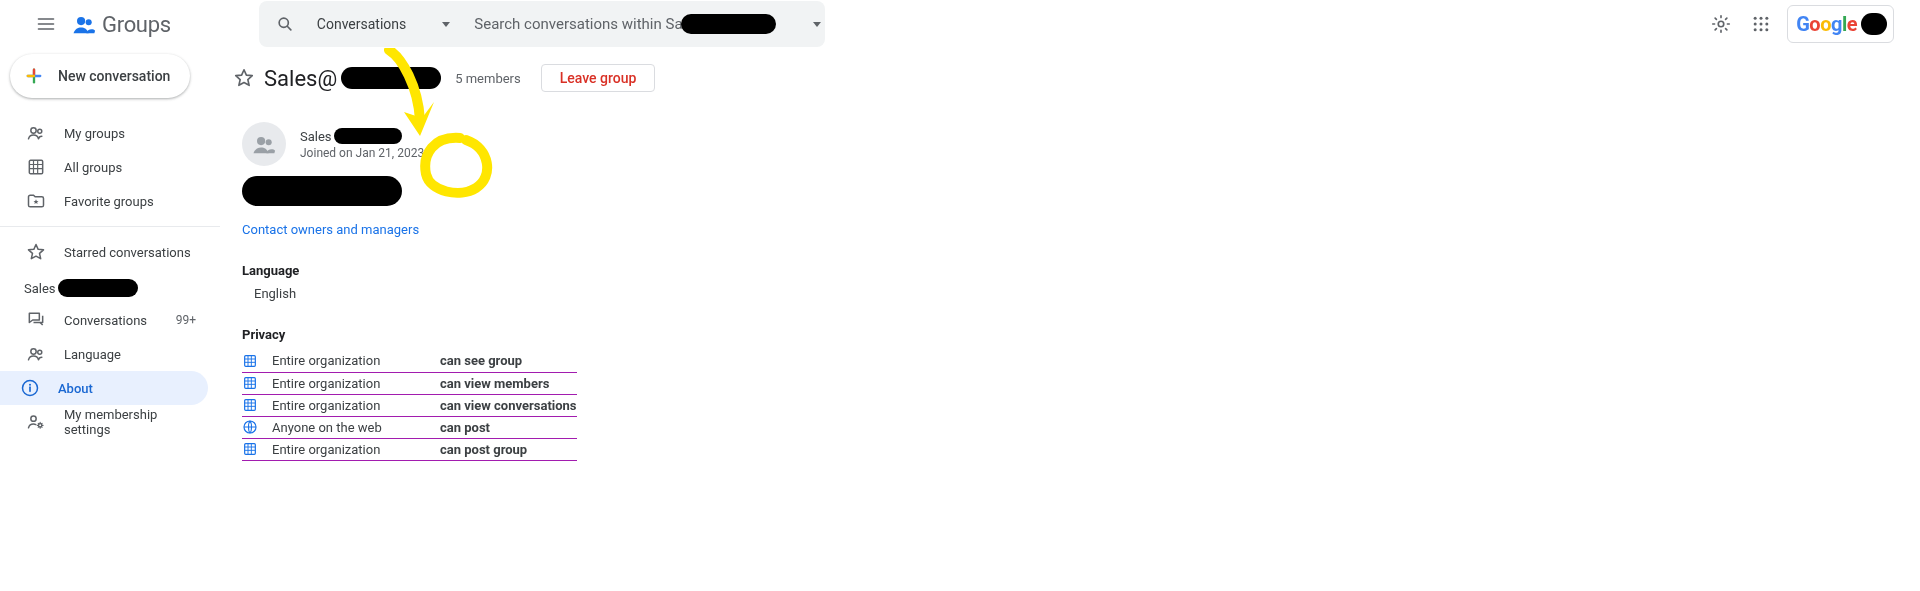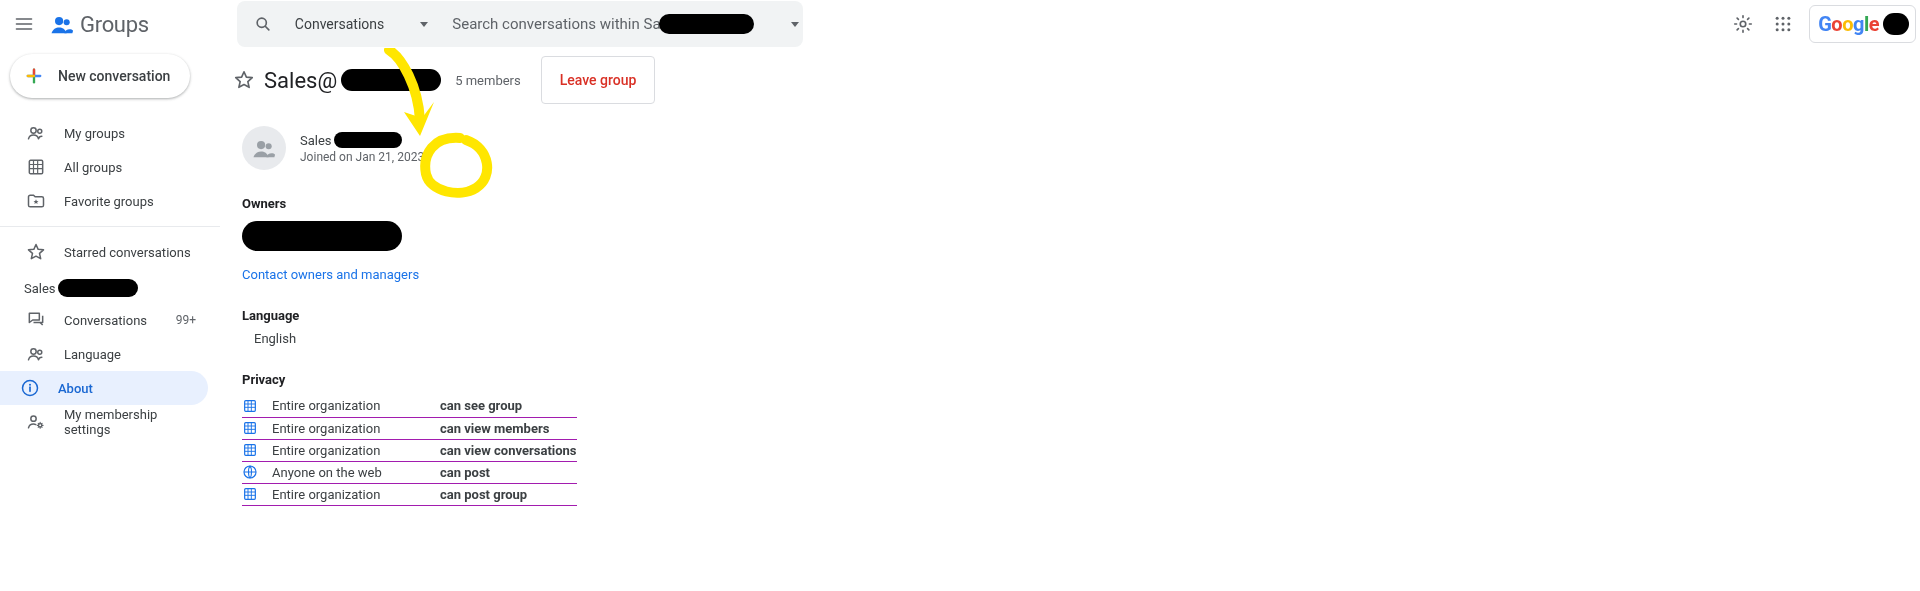--- a/index.html
+++ b/index.html
@@ -1,19 +1,19 @@
 <!DOCTYPE html>
 <html><head>
   <meta charset="utf-8">
   <style>
     * { margin: 0; padding: 0; box-sizing: border-box; font-family: 'Google Sans', Roboto, Arial, sans-serif; }
     body { font-size: 13px; color: #3c4043; background: #fff; width: 1920px; }
 
     
-    .header { display: flex; align-items: center; height: 48px; padding: 0 4px; }
+    .header { display: flex; align-items: center; height: 48px; padding: 0 26px; }
     .menu-btn { width: 40px; height: 40px; display: flex; align-items: center; justify-content: center; border-radius: 50%; cursor: pointer; color:#5f6368;}
     .logo-block { display: flex; align-items: center; gap: 4px; cursor: pointer; margin-left: 4px; }
     .logo-icon { width: 28px; height: 28px; }
     .logo-text { font-size: 22px; color: #5f6368; font-weight: 400; letter-spacing: -0.3px; }
 
     .search-bar { display: flex; align-items: center; background: #f1f3f4; border-radius: 8px; height: 46px; width: 566px; margin-left: 88px; padding: 0 6px; }
     .search-icon-btn { width: 40px; height: 40px; display: flex; align-items: center; justify-content: center; color: #5f6368; cursor: pointer; border-radius: 50%;}
     .search-scope { display: flex; align-items: center; padding: 0 18px 0 12px; font-size: 14px; color: #3c4043; cursor: pointer; position: relative; }
     .dd-arrow { margin-left: 36px; width:0;height:0;border-left:4px solid transparent;border-right:4px solid transparent;border-top:5px solid #5f6368;}
     .search-input { flex: 1; border: none; background: transparent; outline: none; font-size: 15px; color: #3c4043; height: 100%; padding-left: 6px;}
@@ -45,21 +45,21 @@
     .nav-heading{display:flex;align-items:center;padding:10px 0 6px 24px;font-size:13px;color:#3c4043;}
     .nav-heading-redact{width:80px;height:18px;background:#000;border-radius:9px;margin-left:2px;}
 
     
     .main{flex:1;padding:8px 0 0 12px;position:relative;}
     .title-row{display:flex;align-items:center;gap:8px;min-height:44px;}
     .star-btn{width:24px;height:24px;display:flex;align-items:center;justify-content:center;color:#5f6368;cursor:pointer;}
     .group-title{font-size:22px;color:#202124;}
     .title-redact{width:100px;height:22px;background:#000;border-radius:11px;margin-left:-4px;}
     .members-link{font-size:13px;color:#5f6368;margin-left:6px;cursor:pointer;}
-    .leave-btn{border:1px solid #dadce0;background:#fff;color:#d93025;font-size:14px;font-weight:500;height:48px;padding:0 18px;border-radius:4px;cursor:pointer;margin-left:12px;}
+    .leave-btn{border:1px solid #dadce0;background:#fff;color:#d93025;font-size:14px;font-weight:500;height:28px;padding:0 18px;border-radius:4px;cursor:pointer;margin-left:12px;}
 
     .about-block{margin-top:22px;margin-left:10px;}
     .group-header{display:flex;gap:14px;align-items:center;position:relative;}
     .group-avatar{width:44px;height:44px;border-radius:50%;background:#e8eaed;display:flex;align-items:center;justify-content:center;color:#9aa0a6;position:relative;z-index:2;}
     .group-email-line{display:flex;align-items:center;font-size:13px;color:#3c4043;}
     .gr-redact{width:68px;height:16px;background:#000;border-radius:8px;margin-left:2px;}
     .joined-line{font-size:12px;color:#5f6368;margin-top:2px;}
 
     .section-h{font-size:13px;font-weight:700;color:#202124;margin-top:26px;}
     .owner-redact{width:160px;height:30px;background:#000;border-radius:15px;margin-top:10px;}
@@ -326,21 +326,20 @@
         </div>
         <div>
           <div class="group-email-line">
             <span>Sales</span>
             <span class="gr-redact"></span>
           </div>
           <div class="joined-line">Joined on Jan 21, 2023</div>
         </div>
       </div>
 
-      <div class="section-h">Owners</div>
       <div class="owner-redact"></div>
       <a class="contact-link">Contact owners and managers</a>
 
       <div class="section-h">Language</div>
       <div class="lang-val">English</div>
 
       <div class="section-h">Privacy</div>
       <table class="privacy-table">
         <tbody>
             <tr>

